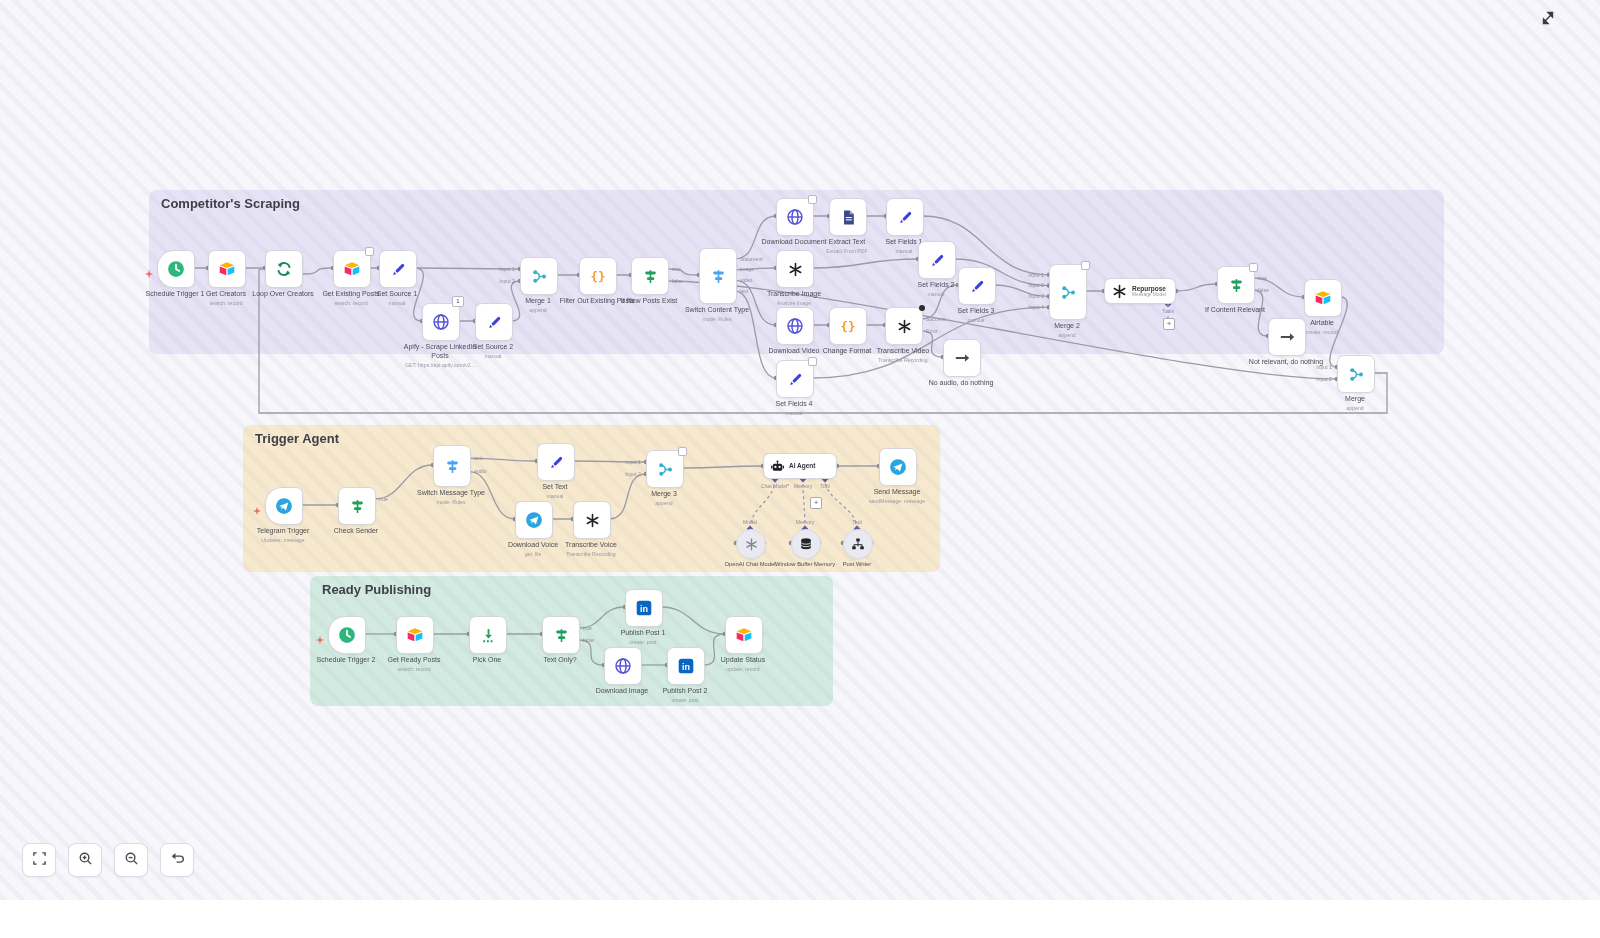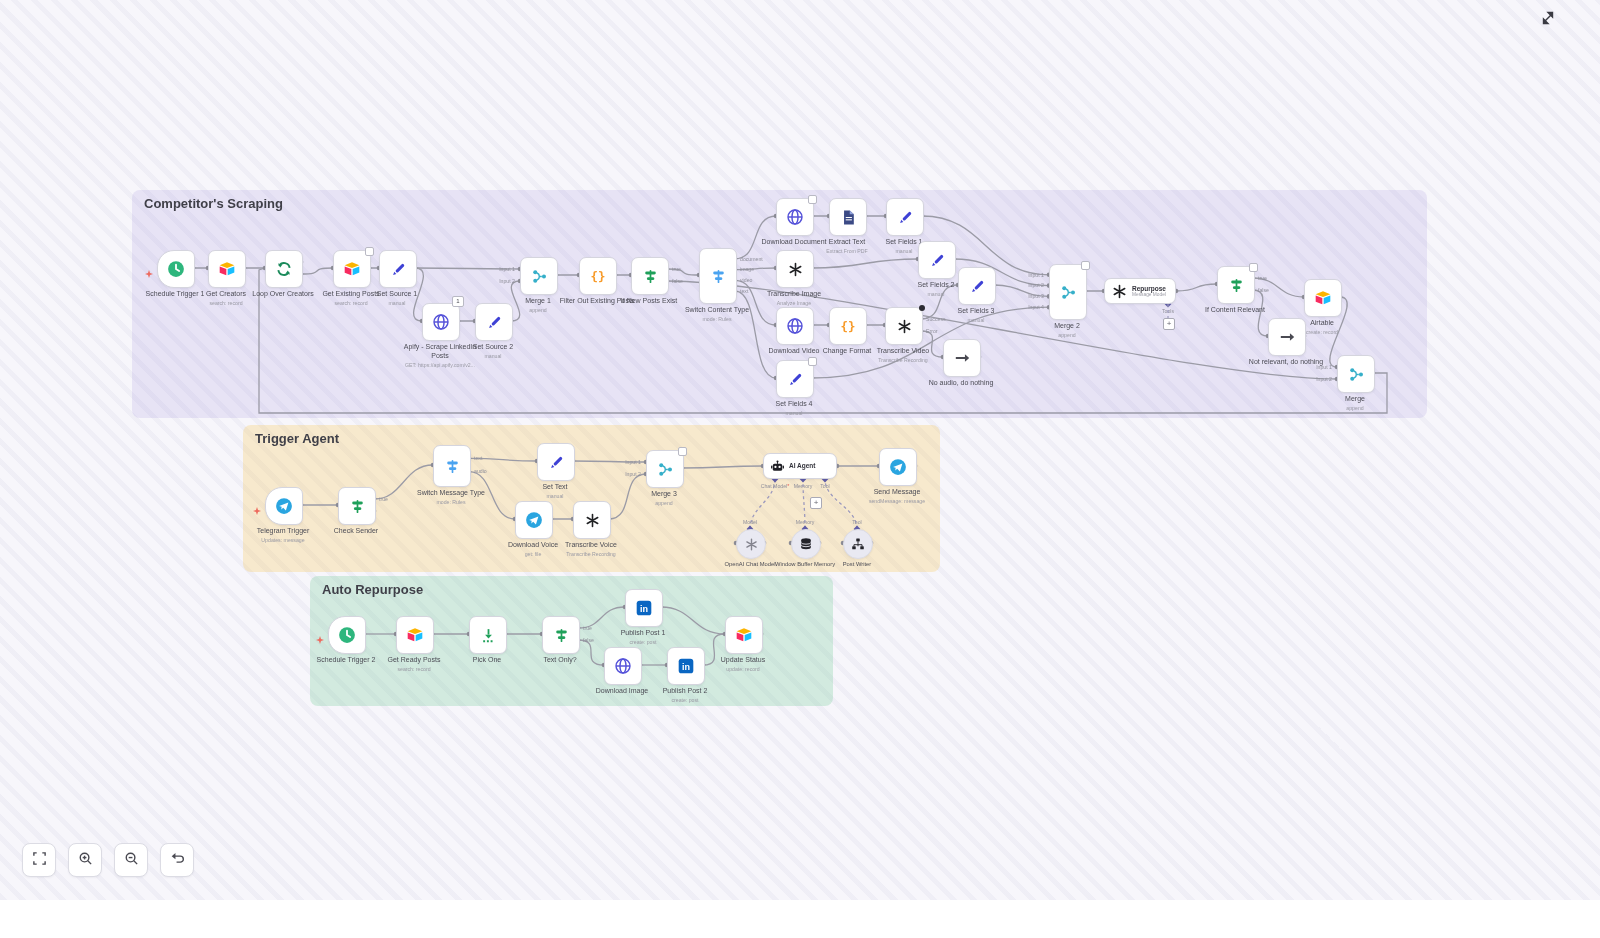--- a/index.html
+++ b/index.html
@@ -35,28 +35,28 @@
     align-items:center;justify-content:center;cursor:pointer;box-shadow:0 1px 2px rgba(60,60,90,0.06);}
   #expand{position:absolute;left:1537px;top:9px;width:22px;height:22px;display:flex;align-items:center;
     justify-content:center;cursor:pointer;}
 </style>
 </head>
 <body>
 
 <div id="stage">
   <div id="canvas"></div>
   <div id="groups">
-      <div class="group" style="left: 132px; top: 190px; width: 1295px; height: 228px; background: rgba(124, 98, 212, 0.13); border-radius: 8px;">
+      <div class="group" style="left: 149px; top: 190px; width: 1295px; height: 164px; background: rgba(124, 98, 212, 0.13); border-radius: 8px;">
         <span class="gtitle">Competitor's Scraping</span>
       </div>
       <div class="group" style="left: 243px; top: 425px; width: 697px; height: 147px; background: rgba(247, 197, 68, 0.25);">
         <span class="gtitle">Trigger Agent</span>
       </div>
       <div class="group" style="left: 310px; top: 576px; width: 523px; height: 130px; background: rgba(64, 190, 115, 0.2);">
-        <span class="gtitle">Auto Repurpose</span>
+        <span class="gtitle">Ready Publishing</span>
       </div>
     </div>
   <svg id="edges" xmlns="http://www.w3.org/2000/svg">
       <path d="M193 268 C219 268 182 268 208 268" fill="none" stroke="#9b9ba6" stroke-width="1.3"></path>
       <path d="M244 268 C270 268 239 268 265 268" fill="none" stroke="#9b9ba6" stroke-width="1.3"></path>
       <path d="M301 274 C327 274 307 268 333 268" fill="none" stroke="#9b9ba6" stroke-width="1.3"></path>
       <path d="M369 268 C395 268 353 268 379 268" fill="none" stroke="#9b9ba6" stroke-width="1.3"></path>
       <path d="M415 268 C467.5 268 467.5 269 520 269" fill="none" stroke="#9b9ba6" stroke-width="1.3"></path>
       <text x="515" y="270.8" font-size="5.2" fill="#8f8f9a" text-anchor="end">Input 1</text>
       <path d="M415 268 C441 268 396 321 422 321" fill="none" stroke="#9b9ba6" stroke-width="1.3"></path>

